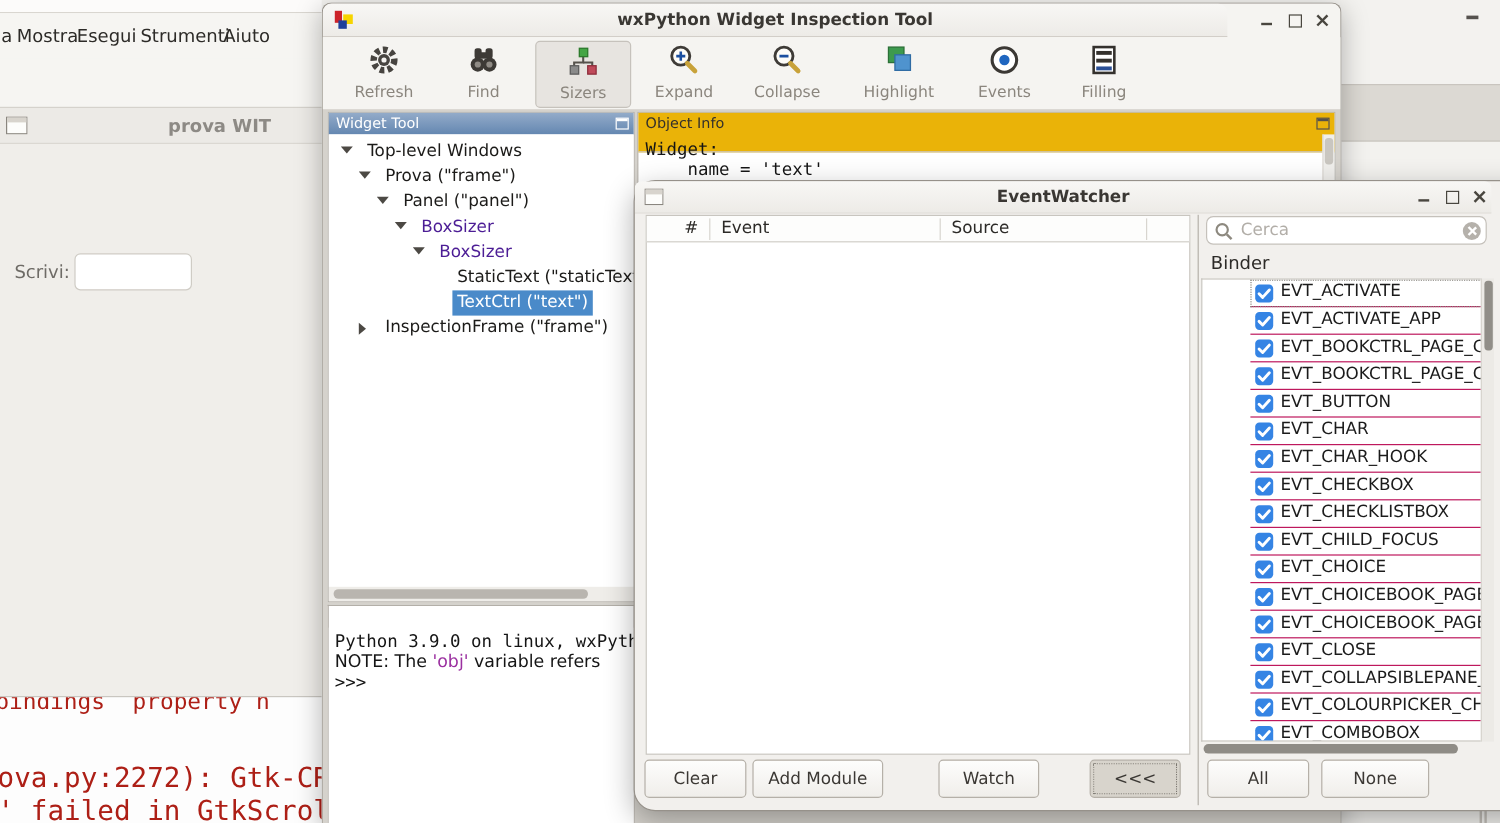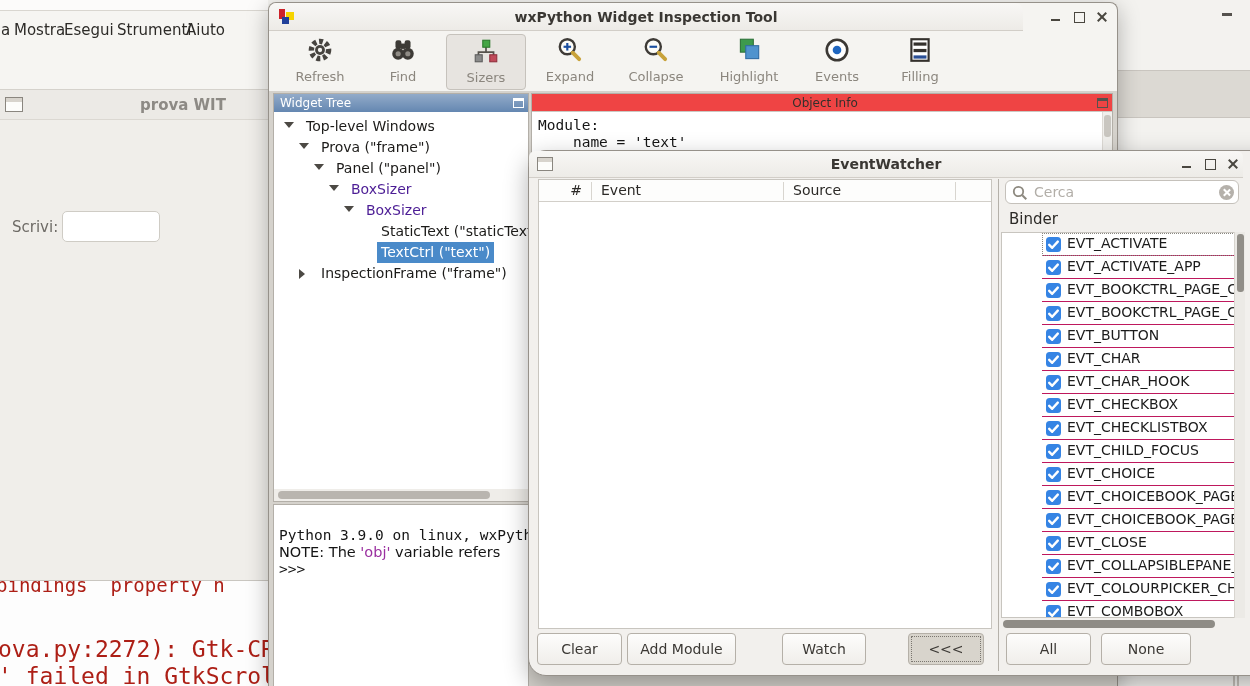--- a/index.html
+++ b/index.html
@@ -69,21 +69,21 @@
 
   
   #pc-panel{position:absolute;left:4px;top:413px;width:256px;height:183px;background:#fff;border:1px solid #b3afa8;border-bottom:none;}
   #pc-header{position:absolute;left:0;top:0;width:254px;height:18px;background:#e9e6e2;border-bottom:1px solid #cbc8c2;color:#33302c;font-size:12px;line-height:18px;padding-left:6px;}
   #pc-body{position:absolute;left:0;top:18px;width:254px;height:163px;background:#fff;overflow:hidden;}
   .pc-line{position:absolute;left:5px;font-size:14.5px;color:#151515;white-space:pre;}
   .pc-obj{color:#9b30a0;}
 
   
   #oi-panel{position:absolute;left:262px;top:2px;width:582px;height:80px;background:#fff;border:1px solid #b3afa8;}
-  #oi-header{position:absolute;left:0;top:0;width:580px;height:18px;background:#ef4444;border-bottom:1px solid #cbc8c2;color:#33302c;font-size:12px;line-height:18px;padding-left:6px;text-align:center;}
+  #oi-header{position:absolute;left:0;top:0;width:580px;height:33px;background:#eab308;border-bottom:1px solid #cbc8c2;color:#33302c;font-size:12px;line-height:18px;padding-left:6px;}
   .oi-line{position:absolute;left:6px;font-size:14.5px;color:#151515;white-space:pre;}
   #oi-scroll{position:absolute;right:0;top:18px;width:10px;height:60px;background:#f0efec;border-left:1px solid #dddad5;}
   #oi-thumb{position:absolute;left:1px;top:3px;width:7px;height:22px;background:#c9c6c0;border-radius:3px;}
 
   
   #ew-win{position:absolute;left:528px;top:150px;width:804px;height:526px;background:#f2f0ed;border:1px solid #96918a;border-radius:18px;box-shadow:0 8px 24px rgba(0,0,0,.30);}
   #ew-titlebar{position:absolute;left:0;top:0;width:714px;height:27px;background:linear-gradient(#f8f7f5,#edebe7);border-bottom:1px solid #d2cec8;border-radius:6px 6px 0 0;}
   #ew-title{position:absolute;left:0;top:5px;width:100%;text-align:center;font-size:14px;font-weight:bold;color:#3a3733;}
   #ew-table{position:absolute;left:9px;top:28px;width:454px;height:450px;background:#fff;border:1px solid #c8c5bf;}
   #ew-thead{position:absolute;left:0;top:0;width:452px;height:22px;background:#fdfdfc;border-bottom:1px solid #d2cfc9;}
@@ -307,21 +307,21 @@
             </svg>
         </span>
         <span class="tb-label">Filling</span>
       </div>
     </div>
 
     <div id="main-content">
 
       <div id="wt-panel">
         <div id="wt-header">
-          <span>Widget Tree</span>
+          <span>Widget Tool</span>
           <span class="float-ico" style="color:#fff"></span>
         </div>
         <div id="wt-body">
             <div class="tree-row" style="top: 4px;">
               <span class="tri exp" style="left: 10px;"></span>
               <span class="tlabel" style="left: 32px;">Top-level Windows</span>
             </div>
             <div class="tree-row" style="top: 25px;">
               <span class="tri exp" style="left: 25px;"></span>
               <span class="tlabel" style="left: 47px;">Prova ("frame")</span>
@@ -360,21 +360,21 @@
           <div class="pc-line mono" style="top:21px"><span>NOTE: The </span><span class="pc-obj">'obj'</span><span> variable refers</span></div>
           <div class="pc-line mono" style="top:38px">&gt;&gt;&gt;</div>
         </div>
       </div>
 
       <div id="oi-panel">
         <div id="oi-header">
           <span>Object Info</span>
           <span class="float-ico" style="color:#55524d"></span>
         </div>
-        <div class="oi-line mono" style="top:23px">Module:</div>
+        <div class="oi-line mono" style="top:23px">Widget:</div>
         <div class="oi-line mono" style="top:40px">    name = 'text'</div>
         <div id="oi-scroll">
             <div id="oi-thumb"></div>
           </div>
       </div>
 
     </div>
   </div>
 
   <div id="ew-win">

